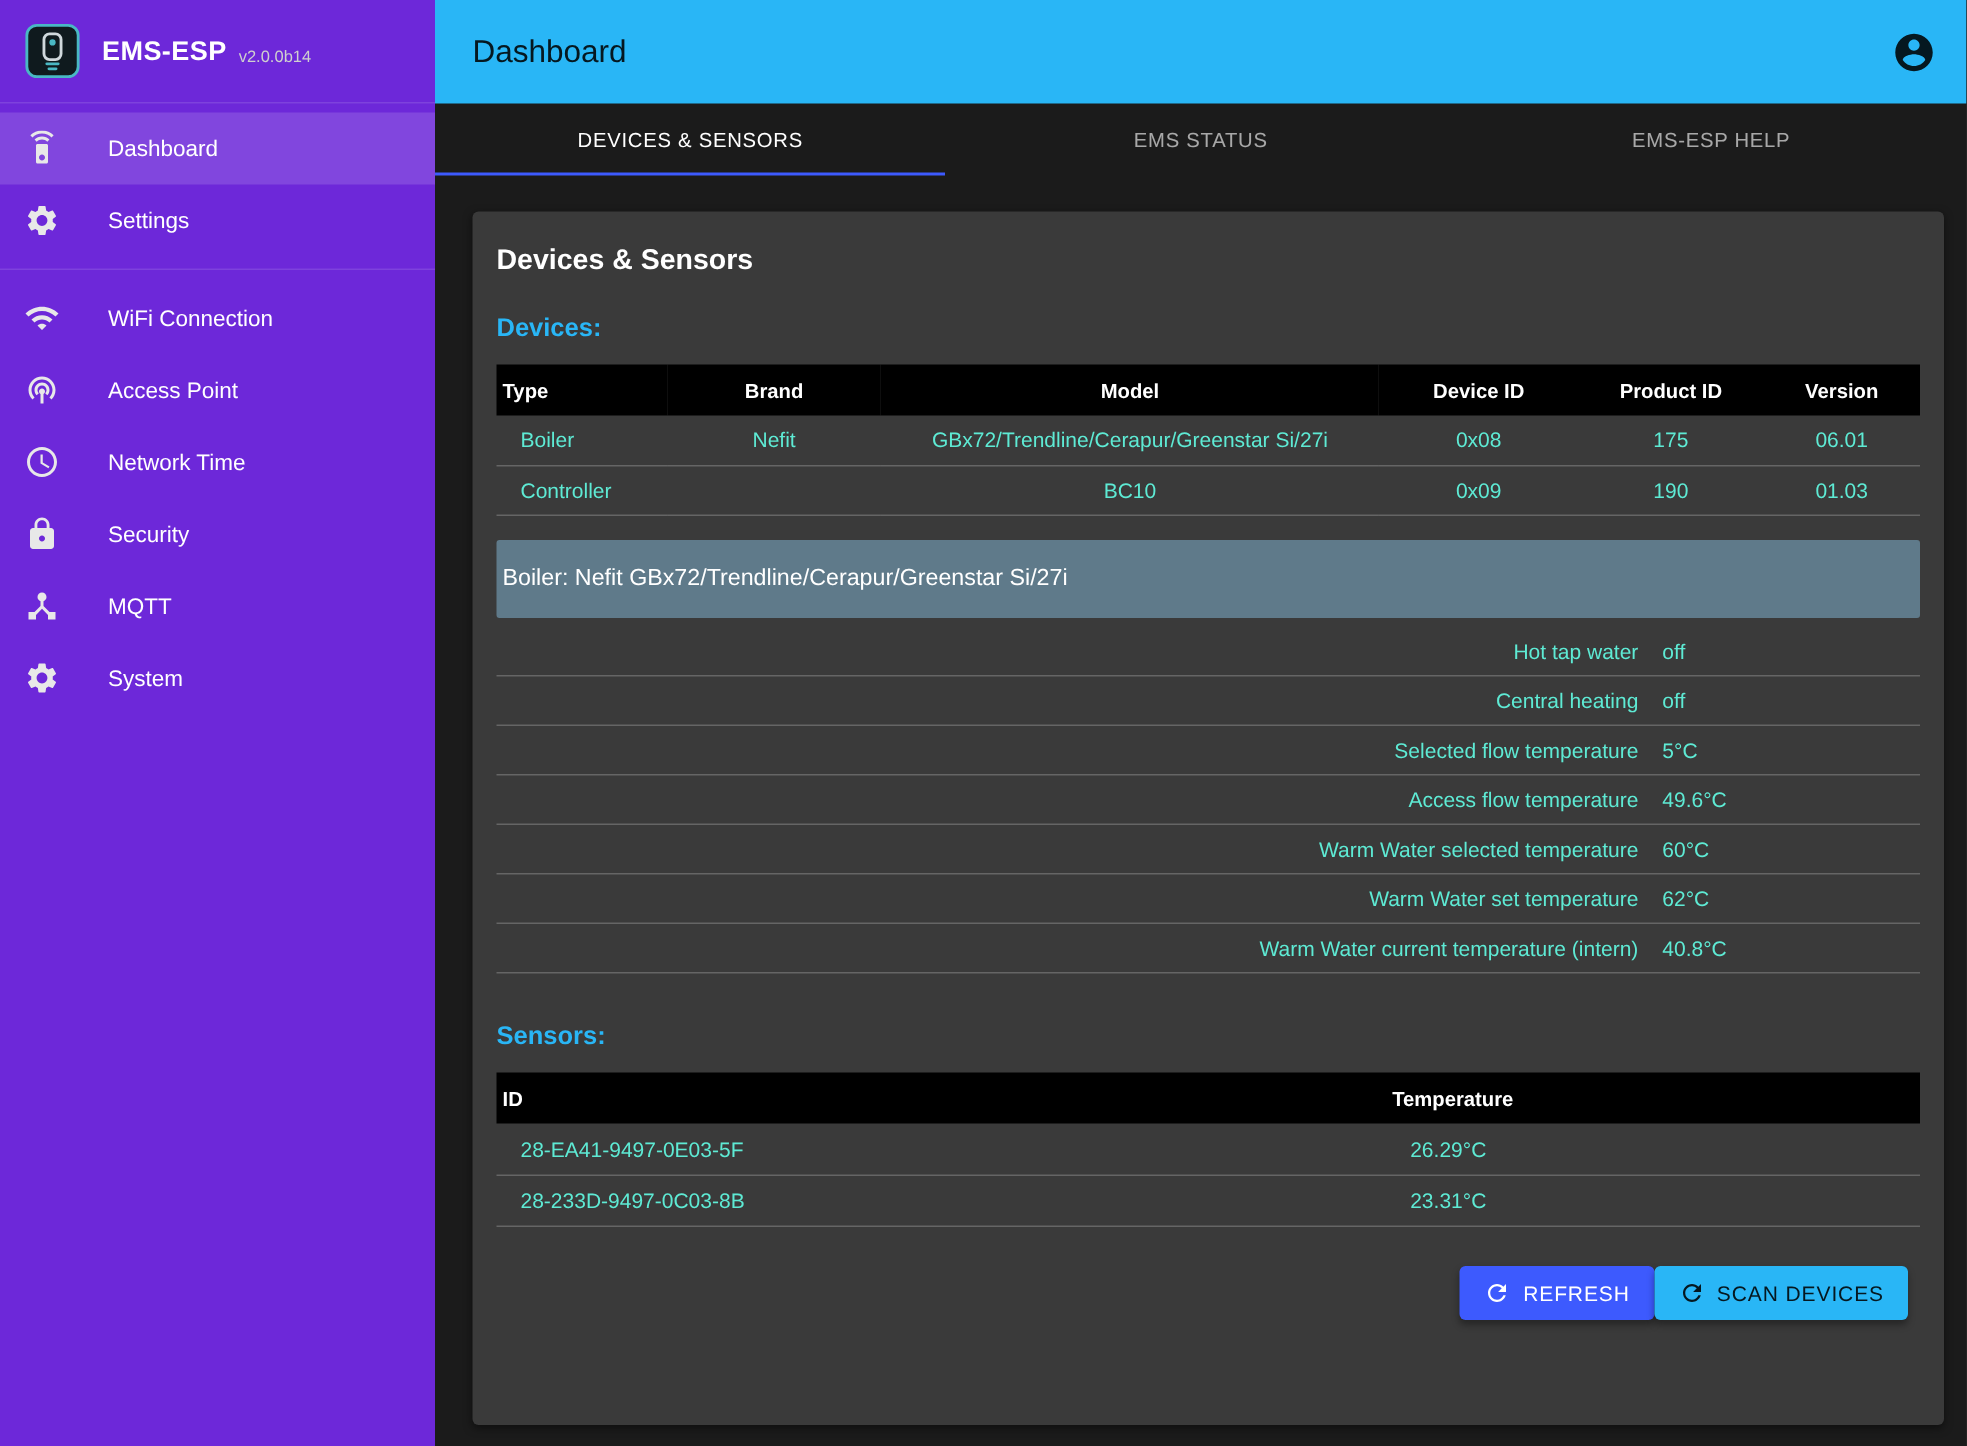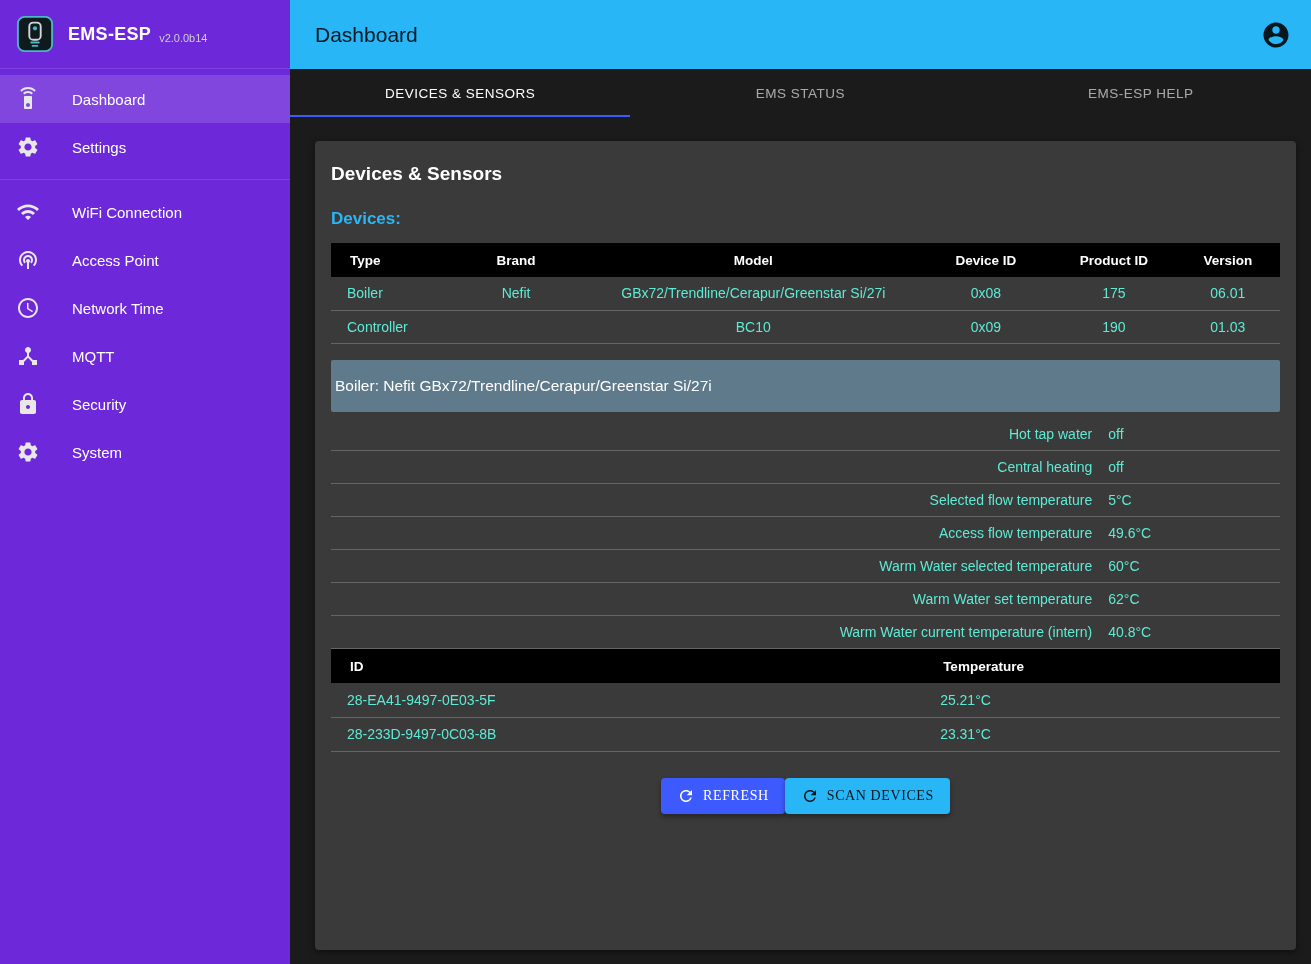--- a/index.html
+++ b/index.html
@@ -43,42 +43,42 @@
   .tab.active::after { content: ""; position: absolute; left: 0; right: 0; bottom: 0; height: 2px; background: var(--tab-indicator, #3d5afe); }
 
   .content { flex: 1; padding: 24px 15px 14px 25px; overflow: hidden; }
   .card { background: #3a3a3a; border-radius: 4px; padding: 20px 16px 24px; height: 100%; overflow: hidden; box-shadow: 0 2px 6px rgba(0,0,0,0.5); }
 
   .card-title { font-size: 19px; font-weight: 700; margin: 2px 0 24px; }
   .section-heading { font-size: 17px; font-weight: 700; color: var(--accent-blue, #29b6f6); margin: 0 0 14px; }
   .section-heading.sensors { margin-top: 32px; }
 
   table { width: 100%; border-collapse: collapse; table-layout: fixed; }
-  thead th { background: #000; height: 34px; font-size: 13.5px; font-weight: 700; padding: 0 19px; color: #fff; }
+  thead th { background: #000; height: 34px; font-size: 13.5px; font-weight: 700; padding: 0 4px; color: #fff; }
   th.al, td.al { text-align: left; }
   th.ac, td.ac { text-align: center; }
   tbody td { height: 33px; font-size: 14px; padding: 0 16px; border-bottom: 1px solid rgba(255,255,255,0.22); color: #5eead4; }
 
   .devices-table col:nth-child(1) { width: 12%; }
   .devices-table col:nth-child(2) { width: 15%; }
   .devices-table col:nth-child(3) { width: 35%; }
   .devices-table col:nth-child(4) { width: 14%; }
   .devices-table col:nth-child(5) { width: 13%; }
   .devices-table col:nth-child(6) { width: 11%; }
 
   .banner { margin-top: 16px; margin-bottom: 6px; background: var(--banner-bg, #5f7a8a); padding: 17px 4px; font-size: 15.5px; border-radius: 2px; color: #fff; }
 
   .values-table col:nth-child(1) { width: 81.9%; }
   .values-table td.vlabel { padding: 0 16px; text-align: right; }
   .values-table td.vvalue { padding: 0; text-align: left; }
 
   .sensors-table col:nth-child(1) { width: 62.5%; }
   .sensors-table tbody td { height: 34px; }
 
-  .btn-row { display: flex; justify-content: center; margin-top: 26px; padding: 0 8px; font-family: Liberation Serif, serif; }
+  .btn-row { display: flex; justify-content: flex-end; margin-top: 26px; padding: 0 8px; }
   .btn { height: 36px; border: none; border-radius: 4px; display: inline-flex; align-items: center; gap: 8px; padding: 0 16px; font-family: inherit; font-size: 14px; font-weight: 500; letter-spacing: .6px; cursor: pointer; box-shadow: 0 3px 5px rgba(0,0,0,0.35); text-transform: uppercase; }
   .btn .bicon { display: inline-flex; }
   .btn svg { width: 18px; height: 18px; display: block; }
   .btn-refresh { background: var(--refresh-button-bg, #3d5afe); color: #fff; }
   .btn-scan { background: var(--scan-button-bg, #29b6f6); color: rgba(0,0,0,0.87); }
 </style>
 </head>
 <body>
 
 <aside class="sidebar">
@@ -132,32 +132,32 @@
         <span class="side-icon">
           <svg viewBox="0 0 24 24">
             <path fill="currentColor" d="M11.99 2C6.47 2 2 6.48 2 12s4.47 10 9.99 10C17.52 22 22 17.52 22 12S17.52 2 11.99 2zM12 20c-4.42 0-8-3.58-8-8s3.58-8 8-8 8 3.58 8 8-3.58 8-8 8zm.5-13H11v6l5.25 3.15.75-1.23-4.5-2.67z"></path>
           </svg>
         </span>
         <span class="side-label">Network Time</span>
       </div>
       <div class="side-item">
         <span class="side-icon">
           <svg viewBox="0 0 24 24">
+            <path fill="currentColor" d="M18 8h-1V6c0-2.76-2.24-5-5-5S7 3.24 7 6v2H6c-1.1 0-2 .9-2 2v10c0 1.1.9 2 2 2h12c1.1 0 2-.9 2-2V10c0-1.1-.9-2-2-2zm-6 9c-1.1 0-2-.9-2-2s.9-2 2-2 2 .9 2 2-.9 2-2 2zm3.1-9H8.9V6c0-1.71 1.39-3.1 3.1-3.1 1.71 0 3.1 1.39 3.1 3.1v2z"></path>
+          </svg>
+        </span>
+        <span class="side-label">Security</span>
+      </div>
+      <div class="side-item">
+        <span class="side-icon">
+          <svg viewBox="0 0 24 24">
             <path fill="currentColor" d="M17 16l-4-4V8.82C14.16 8.4 15 7.3 15 6c0-1.66-1.34-3-3-3S9 4.34 9 6c0 1.3.84 2.4 2 2.82V12l-4 4H3v5h5v-3.05l4-4.2 4 4.2V21h5v-5h-4z"></path>
           </svg>
         </span>
         <span class="side-label">MQTT</span>
-      </div>
-      <div class="side-item">
-        <span class="side-icon">
-          <svg viewBox="0 0 24 24">
-            <path fill="currentColor" d="M18 8h-1V6c0-2.76-2.24-5-5-5S7 3.24 7 6v2H6c-1.1 0-2 .9-2 2v10c0 1.1.9 2 2 2h12c1.1 0 2-.9 2-2V10c0-1.1-.9-2-2-2zm-6 9c-1.1 0-2-.9-2-2s.9-2 2-2 2 .9 2 2-.9 2-2 2zm3.1-9H8.9V6c0-1.71 1.39-3.1 3.1-3.1 1.71 0 3.1 1.39 3.1 3.1v2z"></path>
-          </svg>
-        </span>
-        <span class="side-label">Security</span>
       </div>
       <div class="side-item">
         <span class="side-icon">
           <svg viewBox="0 0 24 24">
             <path fill="currentColor" d="M19.14 12.94c.04-.3.06-.61.06-.94 0-.32-.02-.64-.07-.94l2.03-1.58c.18-.14.23-.41.12-.61l-1.92-3.32c-.12-.22-.37-.29-.59-.22l-2.39.96c-.5-.38-1.03-.7-1.62-.94l-.36-2.54c-.04-.24-.24-.41-.48-.41h-3.84c-.24 0-.43.17-.47.41l-.36 2.54c-.59.24-1.13.57-1.62.94l-2.39-.96c-.22-.08-.47 0-.59.22L2.74 8.87c-.12.21-.08.47.12.61l2.03 1.58c-.05.3-.09.63-.09.94s.02.64.07.94l-2.03 1.58c-.18.14-.23.41-.12.61l1.92 3.32c.12.22.37.29.59.22l2.39-.96c.5.38 1.03.7 1.62.94l.36 2.54c.05.24.24.41.48.41h3.84c.24 0 .44-.17.47-.41l.36-2.54c.59-.24 1.13-.56 1.62-.94l2.39.96c.22.08.47 0 .59-.22l1.92-3.32c.12-.22.07-.47-.12-.61l-2.01-1.58zM12 15.6c-1.98 0-3.6-1.62-3.6-3.6s1.62-3.6 3.6-3.6 3.6 1.62 3.6 3.6-1.62 3.6-3.6 3.6z"></path>
           </svg>
         </span>
         <span class="side-label">System</span>
       </div>
     </nav>
@@ -261,35 +261,36 @@
               <td class="vlabel">Warm Water set temperature</td>
               <td class="vvalue">62°C</td>
             </tr>
             <tr>
               <td class="vlabel">Warm Water current temperature (intern)</td>
               <td class="vvalue">40.8°C</td>
             </tr>
           </tbody>
       </table>
 
+      <h3 class="section-heading sensors">Sensors:</h3>
       <table class="sensors-table">
         <colgroup>
             <col>
             <col>
           </colgroup>
         <thead>
             <tr>
               <th class="al">ID</th>
               <th class="al">Temperature</th>
             </tr>
           </thead>
         <tbody>
             <tr>
               <td class="al">28-EA41-9497-0E03-5F</td>
-              <td class="al">25.21°C</td>
+              <td class="al">26.29°C</td>
             </tr>
             <tr>
               <td class="al">28-233D-9497-0C03-8B</td>
               <td class="al">23.31°C</td>
             </tr>
           </tbody>
       </table>
 
       <div class="btn-row">
         <button class="btn btn-refresh">

